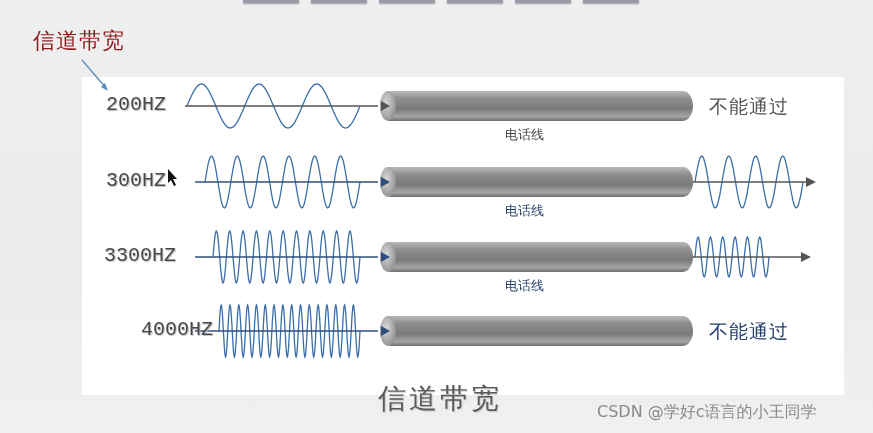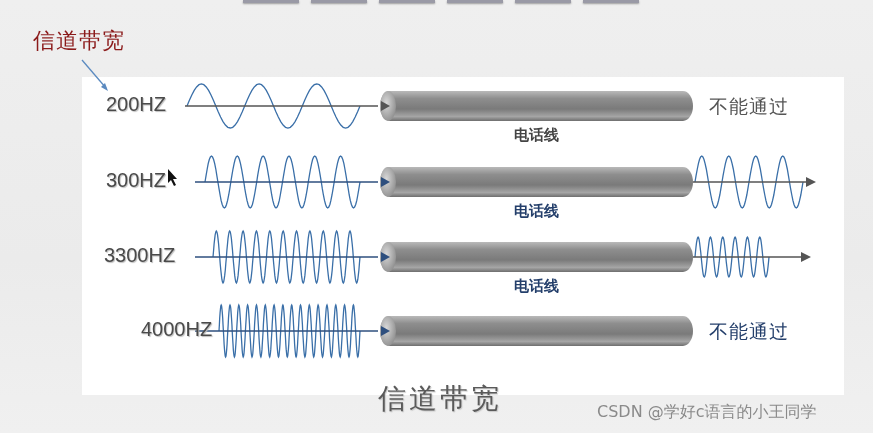--- a/index.html
+++ b/index.html
@@ -2,22 +2,22 @@
 <html><head>
 <meta charset="utf-8">
 <style>
   html,body{margin:0;padding:0;}
   body{width:873px;height:433px;overflow:hidden;background:#ececec;position:relative;font-family:"DejaVu Sans",sans-serif;}
   .bg{position:absolute;inset:0;background:linear-gradient(180deg,#efefef 0%,#ebebeb 60%,#f0f0f0 100%);}
   .topbar{position:absolute;top:0;left:243px;height:4px;display:flex;gap:12px;}
   .topbar span{display:block;width:56px;height:3px;background:#9a9aa6;box-shadow:0 1px 2px rgba(0,0,0,.35);}
   .panel{position:absolute;left:82px;top:77px;width:762px;height:318px;background:#ffffff;}
   .title-red{position:absolute;left:33px;top:26px;font-family:"DejaVu Serif",serif;font-size:22px;color:#8b1a1a;letter-spacing:1px;}
-  .freq{position:absolute;font-family:Liberation Sans, sans-serif;font-size:20px;color:#4a4a4a;text-shadow:1px 1px 1px #bdbdbd;}
-  .cable-label{position:absolute;font-size:15px;font-weight:bold;margin-left:9px;}
+  .freq{position:absolute;font-family:Liberation Mono, monospace;font-size:20px;color:#4a4a4a;text-shadow:1px 1px 1px #bdbdbd;}
+  .cable-label{position:absolute;font-size:13px;font-weight:normal;}
   .blocked{position:absolute;font-size:19px;letter-spacing:1px;}
   .channel-title{position:absolute;left:378px;top:357px;font-family:"DejaVu Serif",serif;font-size:28px;color:#5a5a5a;letter-spacing:3px;text-shadow:1px 1px 1px #c8c8c8;margin-top:23px;}
   .watermark{position:absolute;left:597px;top:402px;font-size:16px;color:#8a8a8a;}
   svg.overlay{position:absolute;left:0;top:0;}
 </style>
 </head>
 <body>
 
 <div class="bg"></div>
 <div class="topbar">

